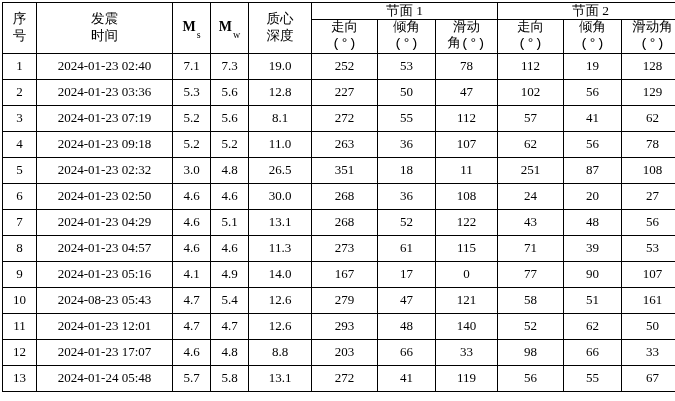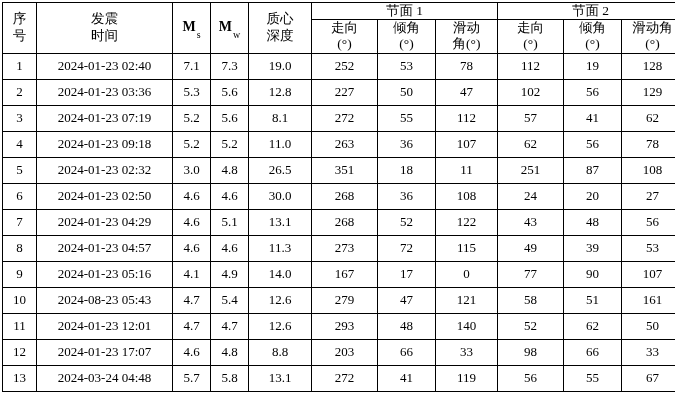--- a/index.html
+++ b/index.html
@@ -69,21 +69,21 @@
     font-size: 13px;
   }
   .col-idx { width: 34px; }
   .col-time { width: 136px; }
   .col-ms { width: 38px; }
   .col-mw { width: 38px; }
   .col-depth { width: 63px; }
   .col-strike { width: 66px; }
   .col-dip { width: 58px; }
   .col-slip { width: 62px; }
-  .pad-cell { padding: 2px 2px; }
+  .pad-cell { padding: 2px 2px; font-family: Liberation Mono, monospace; }
   .time-cell { font-size: 12.5px; }
 </style>
 </head>
 <body>
 
 <div id="sheet">
   <table class="quake">
     <colgroup>
       <col class="col-idx">
       <col class="col-time">
@@ -238,23 +238,23 @@
         <td>48</td>
         <td>56</td>
       </tr>
       <tr class="body-row">
         <td>8</td>
         <td class="time-cell">2024-01-23 04:57</td>
         <td>4.6</td>
         <td>4.6</td>
         <td>11.3</td>
         <td>273</td>
-        <td>72</td>
+        <td>61</td>
         <td>115</td>
-        <td>49</td>
+        <td>71</td>
         <td>39</td>
         <td>53</td>
       </tr>
       <tr class="body-row">
         <td>9</td>
         <td class="time-cell">2024-01-23 05:16</td>
         <td>4.1</td>
         <td>4.9</td>
         <td>14.0</td>
         <td>167</td>
@@ -298,21 +298,21 @@
         <td>8.8</td>
         <td>203</td>
         <td>66</td>
         <td>33</td>
         <td>98</td>
         <td>66</td>
         <td>33</td>
       </tr>
       <tr class="body-row">
         <td>13</td>
-        <td class="time-cell">2024-03-24 04:48</td>
+        <td class="time-cell">2024-01-24 05:48</td>
         <td>5.7</td>
         <td>5.8</td>
         <td>13.1</td>
         <td>272</td>
         <td>41</td>
         <td>119</td>
         <td>56</td>
         <td>55</td>
         <td>67</td>
       </tr>

